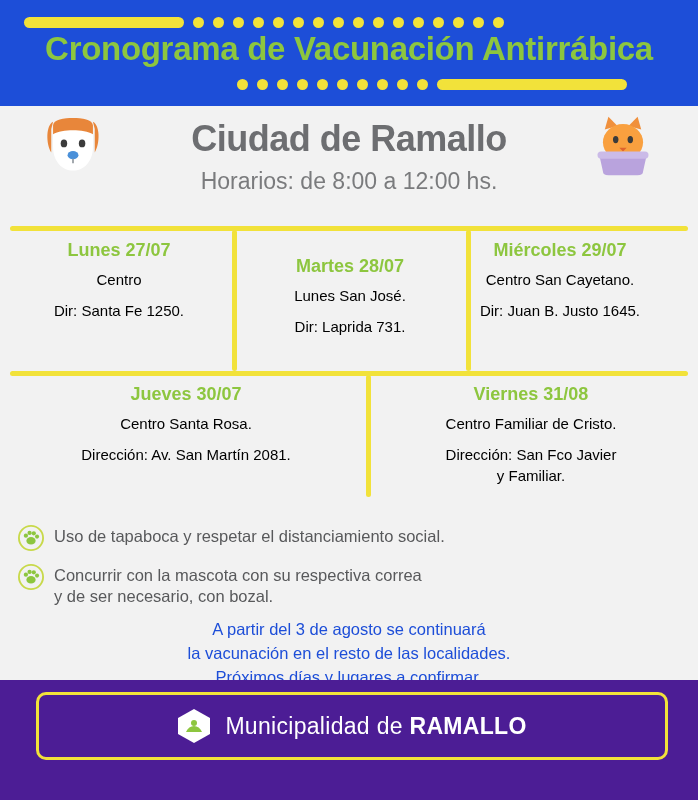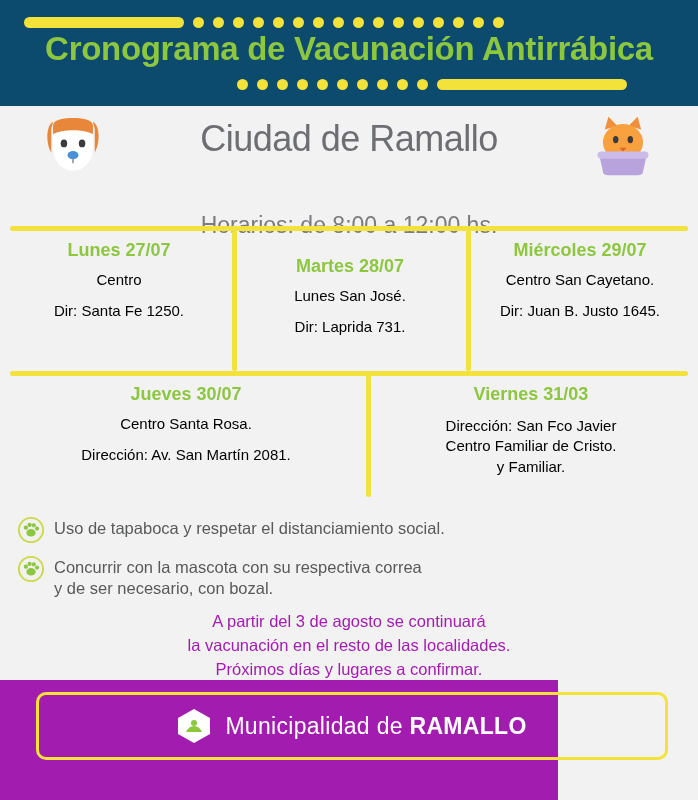--- a/index.html
+++ b/index.html
@@ -18,21 +18,21 @@
     height: 800px;
     background: #f2f2f2;
     overflow: hidden;
     box-sizing: border-box;
   }
 
   
   .header {
     position: relative;
     height: 106px;
-    background: #0c4a6e;
+    background: #1d4ed8;
     padding: 0;
   }
   .dots-row {
     position: absolute;
     left: 0;
     width: 698px;
     height: 12px;
     display: flex;
     align-items: center;
   }
@@ -68,30 +68,29 @@
 
   
   .city-block {
     position: relative;
     height: 112px;
   }
   .city-title {
     text-align: center;
     color: #6d6e71;
     font-size: 36px;
-    font-weight: normal;
+    font-weight: bold;
     padding-top: 12px;
     letter-spacing: -0.5px;
   }
   .city-hours {
     text-align: center;
     color: #7a7b7d;
     font-size: 23px;
     padding-top: 8px;
-    margin-top: 44px;
   }
   .dog-icon {
     position: absolute;
     left: 44px;
     top: 10px;
     width: 58px;
     height: 62px;
   }
   .cat-icon {
     position: absolute;
@@ -133,21 +132,21 @@
   .cell .line {
     color: #000000;
     font-size: 15px;
     line-height: 1.35;
   }
   .cell .line.gap { margin-top: 11px; }
 
   
   .notes {
     position: relative;
-    margin-top: 10px;
+    margin-top: 18px;
     padding: 0 18px;
   }
   .note {
     display: flex;
     align-items: flex-start;
     margin-bottom: 12px;
   }
   .paw {
     flex: 0 0 auto;
     width: 26px;
@@ -156,34 +155,34 @@
     margin-top: 1px;
   }
   .note-text {
     color: #58595b;
     font-size: 16.5px;
     line-height: 1.25;
     padding-top: 2px;
   }
   .closing {
     text-align: center;
-    color: #a21caf;
+    color: #1d4ed8;
     font-size: 16.5px;
     line-height: 1.45;
     margin-top: 4px;
   }
 
   
   .footer-wrap {
     position: absolute;
     left: 0;
     bottom: 0;
-    width: 558px;
+    width: 698px;
     height: 120px;
-    background: #a21caf;
+    background: #4c1d95;
   }
   .footer-bar {
     position: absolute;
     left: 36px;
     top: 12px;
     width: 626px;
     height: 62px;
     border: 3px solid #f2e23a;
     border-radius: 10px;
     display: flex;
@@ -283,36 +282,36 @@
       <div class="line">Centro</div>
       <div class="line gap">Dir: Santa Fe 1250.</div>
     </div>
 
     <div class="cell" style="left:240px; top:30px; width:220px;">
       <div class="day">Martes 28/07</div>
       <div class="line">Lunes San José.</div>
       <div class="line gap">Dir: Laprida 731.</div>
     </div>
 
-    <div class="cell" style="left:472px; top:14px; width:216px;">
+    <div class="cell" style="left:452px; top:14px; width:216px;">
       <div class="day">Miércoles 29/07</div>
       <div class="line">Centro San Cayetano.</div>
       <div class="line gap">Dir: Juan B. Justo 1645.</div>
     </div>
 
     <div class="cell" style="left:10px; top:158px; width:352px;">
       <div class="day">Jueves 30/07</div>
       <div class="line">Centro Santa Rosa.</div>
       <div class="line gap">Dirección: Av. San Martín 2081.</div>
     </div>
 
     <div class="cell" style="left:374px; top:158px; width:314px;">
-      <div class="day">Viernes 31/03</div>
+      <div class="day">Viernes 31/08</div>
+      <div class="line">Centro Familiar de Cristo.</div>
       <div class="line gap">Dirección: San Fco Javier</div>
-      <div class="line">Centro Familiar de Cristo.</div>
       <div class="line">y Familiar.</div>
     </div>
   </div>
 
   <div class="notes">
     <div class="note">
       <svg class="paw" viewBox="0 0 28 28">
         <circle cx="14" cy="14" r="13" fill="none" stroke="#c8d94a" stroke-width="2"></circle>
         <ellipse cx="14" cy="17" rx="5" ry="4" fill="#8dc63f"></ellipse>
         <circle cx="8.5" cy="11.5" r="2.3" fill="#8dc63f"></circle>

